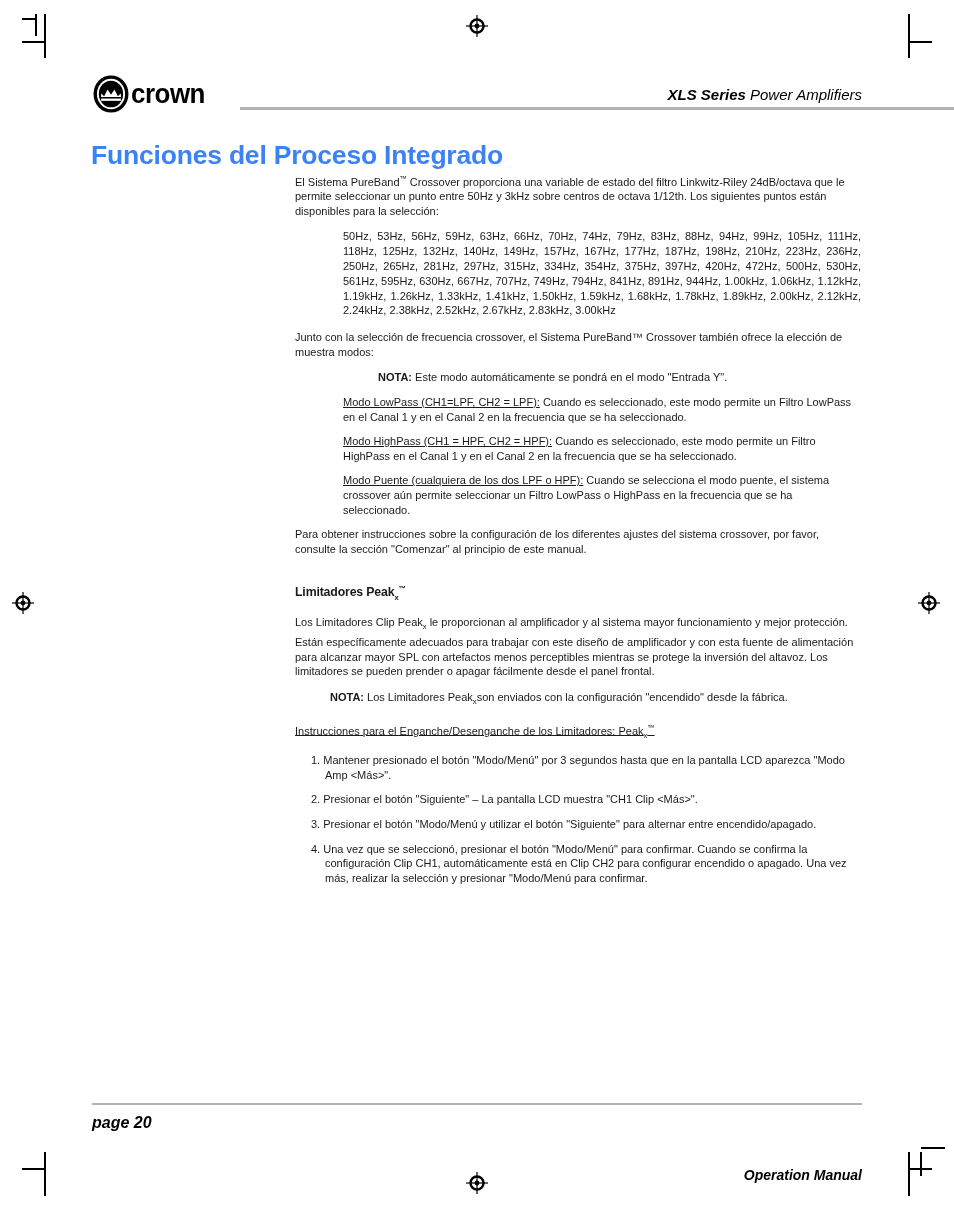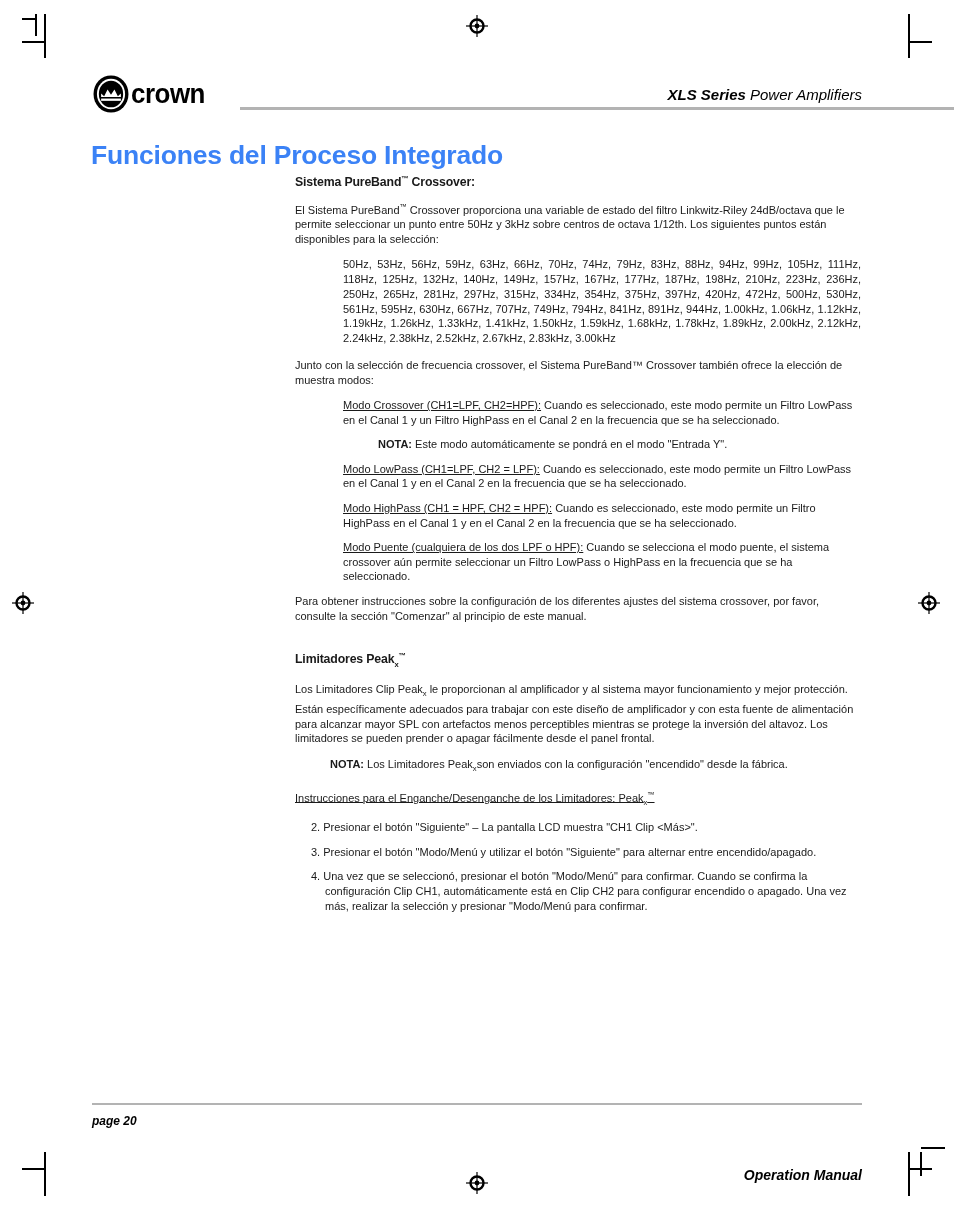--- a/index.html
+++ b/index.html
@@ -151,21 +151,21 @@
     left: 92px;
     top: 1103px;
     width: 770px;
     height: 2px;
     background: #b3b3b3;
   }
   .footer-left {
     position: absolute;
     left: 92px;
     top: 1114px;
-    font-size: 12px;
+    font-size: 16px;
     font-style: italic;
     font-weight: bold;
     color: #000;
   }
   .footer-right {
     position: absolute;
     right: 92px;
     top: 1167px;
     font-size: 14px;
     font-weight: bold;
@@ -239,49 +239,48 @@
       <span class="logo-word">crown</span>
     </div>
     <div class="header-rule"></div>
     <div class="header-title"><b>XLS Series</b><span> Power Amplifiers</span></div>
   </div>
 
   <h1 class="page-heading">Funciones del Proceso Integrado</h1>
 
   <div class="content">
 
-    <div class="sec-head"><span>Sistema PureBand</span><span class="sup">™</span><span> Crossover:</span></div>
 
     <p class="body"><span>El Sistema PureBand</span><span class="sup">™</span><span> Crossover proporciona una variable de estado del filtro Linkwitz-Riley 24dB/octava que le permite seleccionar un punto entre 50Hz y 3kHz sobre centros de octava 1/12th. Los siguientes puntos están disponibles para la selección:</span></p>
 
     <p class="freq-list">50Hz, 53Hz, 56Hz, 59Hz, 63Hz, 66Hz, 70Hz, 74Hz, 79Hz, 83Hz, 88Hz, 94Hz, 99Hz, 105Hz, 111Hz, 118Hz, 125Hz, 132Hz, 140Hz, 149Hz, 157Hz, 167Hz, 177Hz, 187Hz, 198Hz, 210Hz, 223Hz, 236Hz, 250Hz, 265Hz, 281Hz, 297Hz, 315Hz, 334Hz, 354Hz, 375Hz, 397Hz, 420Hz, 472Hz, 500Hz, 530Hz, 561Hz, 595Hz, 630Hz, 667Hz, 707Hz, 749Hz, 794Hz, 841Hz, 891Hz, 944Hz, 1.00kHz, 1.06kHz, 1.12kHz, 1.19kHz, 1.26kHz, 1.33kHz, 1.41kHz, 1.50kHz, 1.59kHz, 1.68kHz, 1.78kHz, 1.89kHz, 2.00kHz, 2.12kHz, 2.24kHz, 2.38kHz, 2.52kHz, 2.67kHz, 2.83kHz, 3.00kHz</p>
 
     <p class="body">Junto con la selección de frecuencia crossover, el Sistema PureBand™ Crossover  también ofrece la elección de muestra modos:</p>
 
-    <p class="mode-block"><span class="u">Modo Crossover (CH1=LPF, CH2=HPF):</span><span> Cuando es seleccionado, este modo permite un Filtro LowPass en el Canal 1 y un Filtro HighPass en el Canal 2 en la frecuencia que se ha seleccionado.</span></p>
 
     <p class="note-block"><span class="note-lbl">NOTA:</span><span> Este modo automáticamente se pondrá en el modo "Entrada Y".</span></p>
 
     <p class="mode-block"><span class="u">Modo LowPass (CH1=LPF, CH2 = LPF):</span><span>  Cuando es seleccionado, este modo permite un Filtro LowPass en el Canal 1 y en el Canal 2 en la frecuencia que se ha seleccionado.</span></p>
 
     <p class="mode-block"><span class="u">Modo HighPass (CH1 = HPF, CH2 = HPF):</span><span>  Cuando es seleccionado, este modo permite un Filtro HighPass en el Canal 1 y en el Canal 2 en la frecuencia que se ha seleccionado.</span></p>
 
     <p class="mode-block"><span class="u">Modo Puente (cualquiera de los dos LPF o HPF):</span><span> Cuando se selecciona el modo puente, el sistema crossover aún permite seleccionar un Filtro LowPass o HighPass en la frecuencia que se ha seleccionado.</span></p>
 
     <p class="body">Para obtener instrucciones sobre la configuración de los diferentes ajustes del sistema crossover, por favor, consulte la sección "Comenzar" al principio  de este manual.</p>
 
     <div class="sec-head-2"><span>Limitadores Peak</span><span class="sub">x</span><span class="sup">™</span></div>
 
     <p class="body"><span>Los Limitadores Clip Peak</span><span class="sub">x</span><span> le proporcionan al amplificador y al sistema mayor funcionamiento y mejor protección. Están específicamente adecuados para trabajar con este diseño de amplificador y con esta fuente de alimentación para alcanzar mayor SPL con artefactos menos perceptibles mientras se protege la inversión del altavoz.  Los limitadores se pueden prender o apagar fácilmente desde el panel frontal.</span></p>
 
     <p class="body"><span class="note-lbl">NOTA:</span><span> Los Limitadores Peak</span><span class="sub">x</span><span>son enviados con la configuración "encendido" desde la fábrica.</span></p>
 
     <p class="instr-head"><span>Instrucciones para el Enganche/Desenganche de los Limitadores: Peak</span><span class="sub">x</span><span class="sup">™</span></p>
 
     <ol class="steps">
+      <li>1. Mantener presionado el botón "Modo/Menú" por 3 segundos hasta que en la pantalla LCD aparezca "Modo Amp &lt;Más&gt;".</li>
       <li>2. Presionar el botón "Siguiente" – La pantalla LCD muestra "CH1 Clip &lt;Más&gt;".</li>
       <li>3. Presionar el botón "Modo/Menú y utilizar el botón "Siguiente" para alternar entre encendido/apagado.</li>
       <li>4. Una vez que se seleccionó, presionar el botón "Modo/Menú" para confirmar.  Cuando se confirma la configuración Clip CH1, automáticamente está en Clip CH2 para configurar encendido o apagado. Una vez más, realizar la selección y presionar "Modo/Menú para confirmar.</li>
     </ol>
 
   </div>
 
   <div class="footer-rule"></div>
   <div class="footer-left">page 20</div>
   <div class="footer-right">Operation Manual</div>

